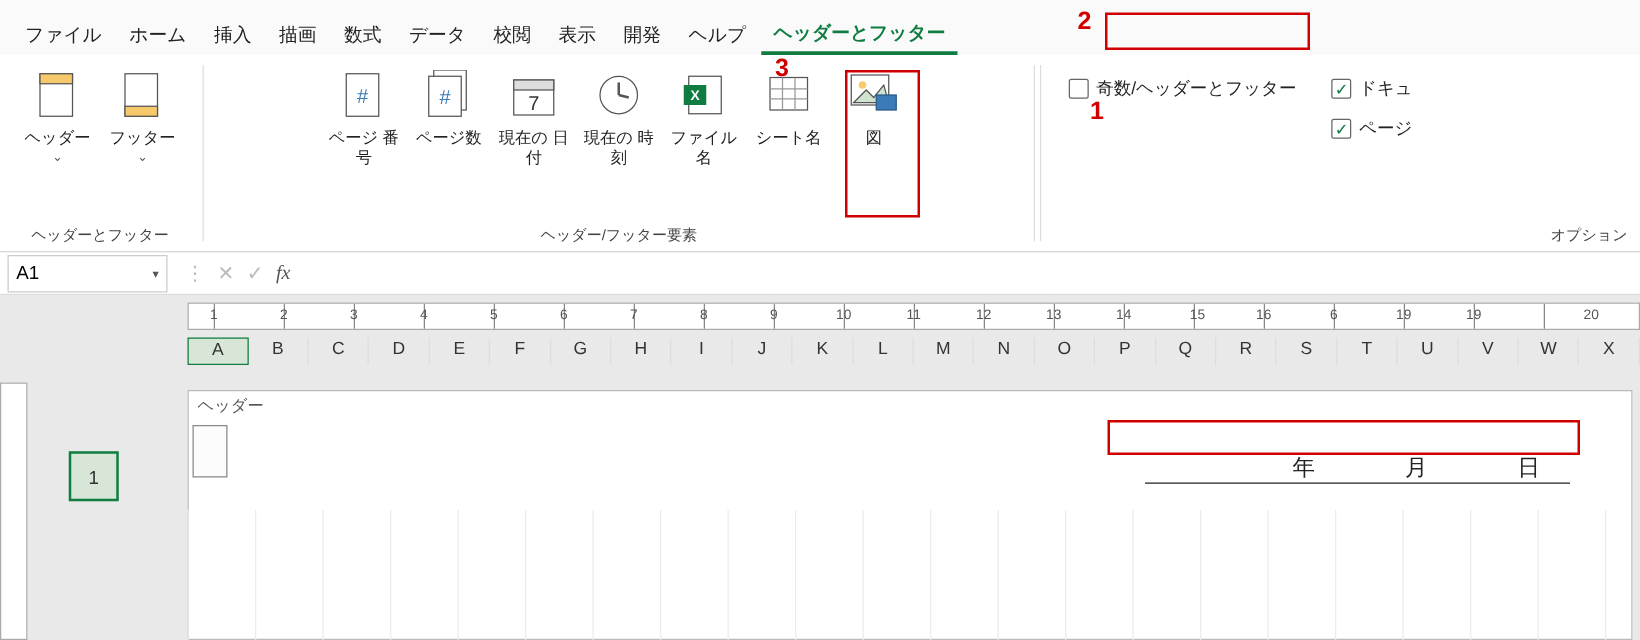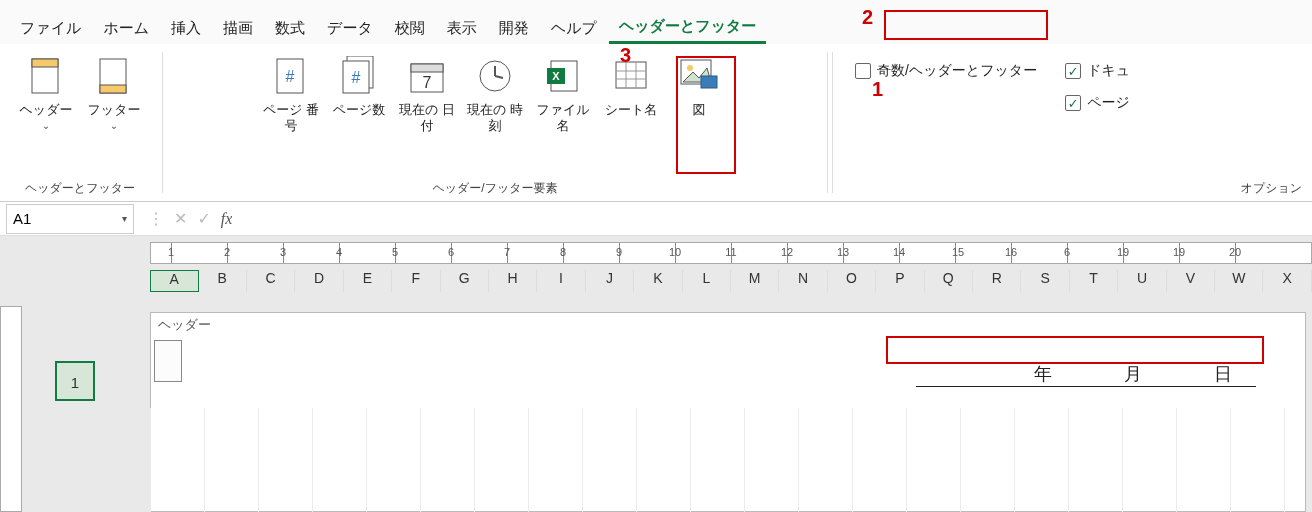--- a/index.html
+++ b/index.html
@@ -260,21 +260,21 @@
         <div class="num" style="left: 760px; margin-left: 47px;">15</div>
         <div class="tick" style="left: 860px;"></div>
         <div class="num" style="left: 860px;">16</div>
         <div class="tick" style="left: 916px;"></div>
         <div class="num" style="left: 916px;">6</div>
         <div class="tick" style="left: 972px;"></div>
         <div class="num" style="left: 972px;">19</div>
         <div class="tick" style="left: 1028px;"></div>
         <div class="num" style="left: 1028px;">19</div>
         <div class="tick" style="left: 1084px;"></div>
-        <div class="num" style="left: 1084px; text-align: right;">20</div>
+        <div class="num" style="left: 1122px; text-align: right;">20</div>
       </div>
   </div>
   <div class="col-headers" id="col-headers">
       <div class="col-h sel">A</div>
       <div class="col-h">B</div>
       <div class="col-h">C</div>
       <div class="col-h">D</div>
       <div class="col-h">E</div>
       <div class="col-h">F</div>
       <div class="col-h">G</div>

